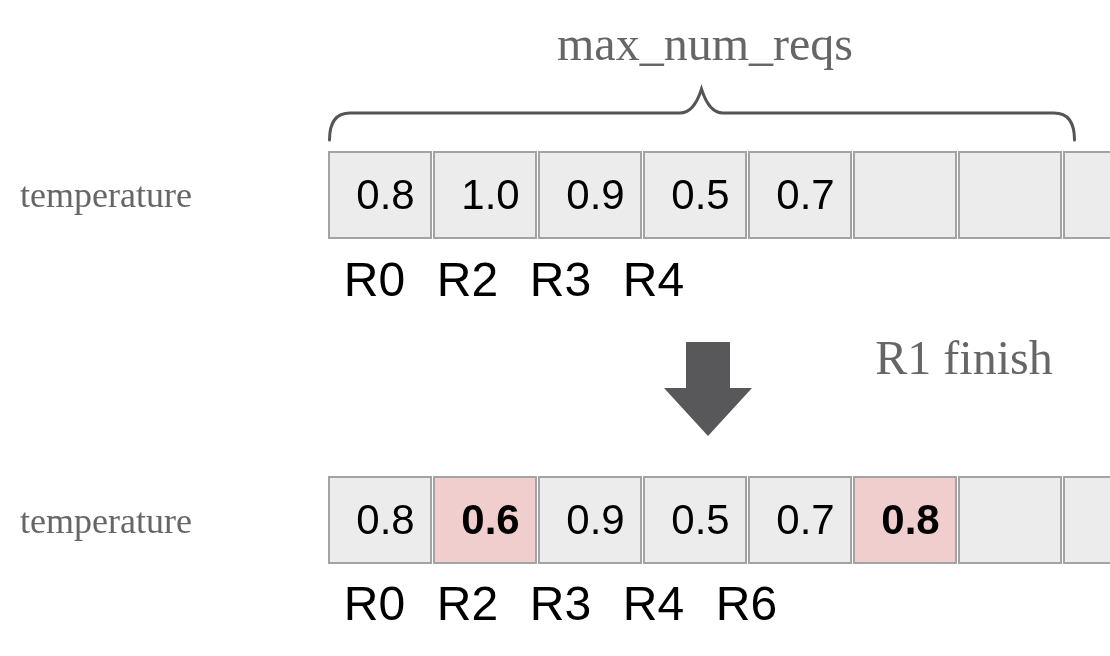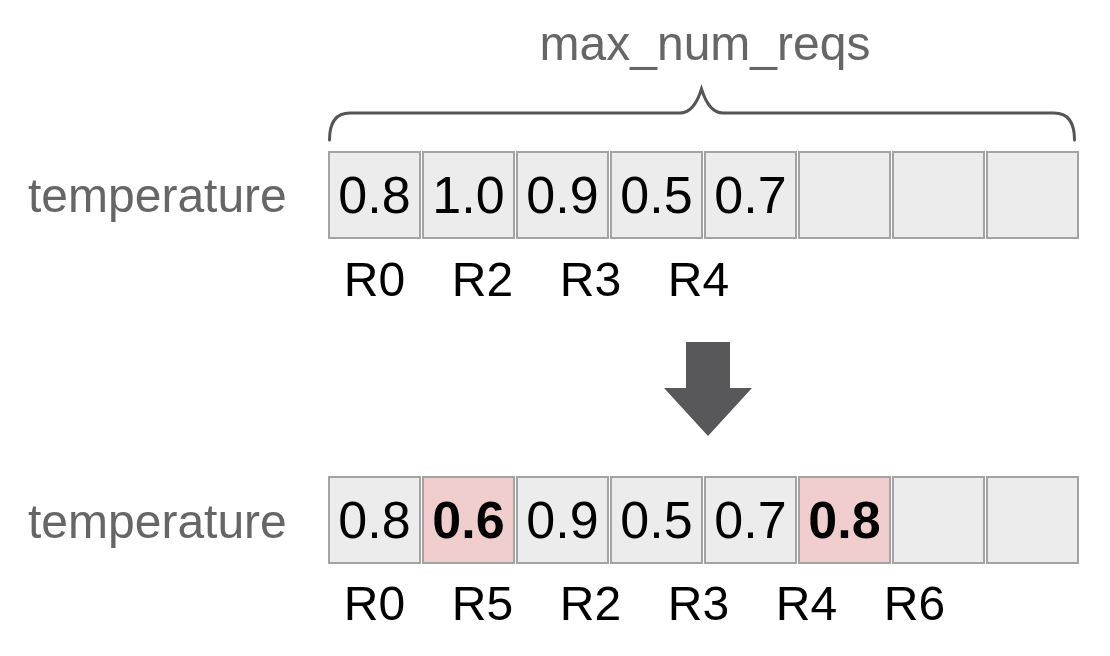--- a/index.html
+++ b/index.html
@@ -6,38 +6,38 @@
   body { font-family: "Liberation Sans", sans-serif; }
 
   .canvas {
     position: relative;
     width: 1110px;
     height: 656px;
     background: var(--canvas-bg, #ffffff);
     overflow: hidden;
   }
 
-  .muted { color: var(--muted-text, #666666); }
+  .muted { color: var(--muted-text, #666666); font-family: Liberation Serif, serif; }
 
   .brace-label {
     position: absolute;
     top: 16px;
     left: 705px;
     transform: translateX(-50%);
     font-size: 48px;
     line-height: 55px;
     white-space: nowrap;
   }
 
   .brace-svg { position: absolute; left: 328px; top: 84px; }
 
   .row-label {
     position: absolute;
-    left: 28px;
-    font-size: 48px;
+    left: 20px;
+    font-size: 36px;
     line-height: 55px;
     white-space: nowrap;
   }
   .row-label.r1 { top: 168px; }
   .row-label.r2 { top: 494px; }
 
   .cells {
     position: absolute;
     left: 328px;
     display: flex;
@@ -47,30 +47,31 @@
   .cells.r2 { top: 476px; }
 
   .cell {
     width: 89px;
     height: 84px;
     border: 2px solid var(--cell-border, #a3a3a3);
     background: var(--cell-bg, #ececec);
     display: flex;
     align-items: center;
     justify-content: center;
-    font-size: 52px;
+    font-size: 42px;
     color: var(--value-text, #000000);
+    padding-left: 11px;
   }
   .cell.hl { background: var(--cell-highlight-bg, #f0cecd); font-weight: bold; }
 
   .req-labels {
     position: absolute;
     left: 328px;
     display: flex;
-    gap: 15px;
+    gap: 0;
   }
   .req-labels.r1 { top: 252px; }
   .req-labels.r2 { top: 576px; }
   .req-labels span {
     width: 93px;
     text-align: center;
     font-size: 48px;
     line-height: 55px;
     color: var(--value-text, #000000);
   }
@@ -120,38 +121,38 @@
     <span></span>
     <span></span>
     <span></span>
   </div>
 
   <svg class="arrow-svg" width="88" height="94" viewBox="0 0 88 94">
     <polygon points="22,0 66,0 66,46 88,46 44,94 0,46 22,46" fill="var(--arrow)"></polygon>
   </svg>
 
   <div class="transition-note muted">
+    <div>R1 finish</div>
   </div>
 
   <div class="row-label r2 muted">temperature</div>
 
   <div class="cells r2">
     <div class="cell">0.8</div>
     <div class="cell hl">0.6</div>
     <div class="cell">0.9</div>
     <div class="cell">0.5</div>
     <div class="cell">0.7</div>
     <div class="cell hl">0.8</div>
     <div class="cell"></div>
     <div class="cell"></div>
   </div>
 
   <div class="req-labels r2">
     <span>R0</span>
-    <span>R5</span>
     <span>R2</span>
     <span>R3</span>
     <span>R4</span>
     <span>R6</span>
     <span></span>
     <span></span>
   </div>
 
 </div>
 

